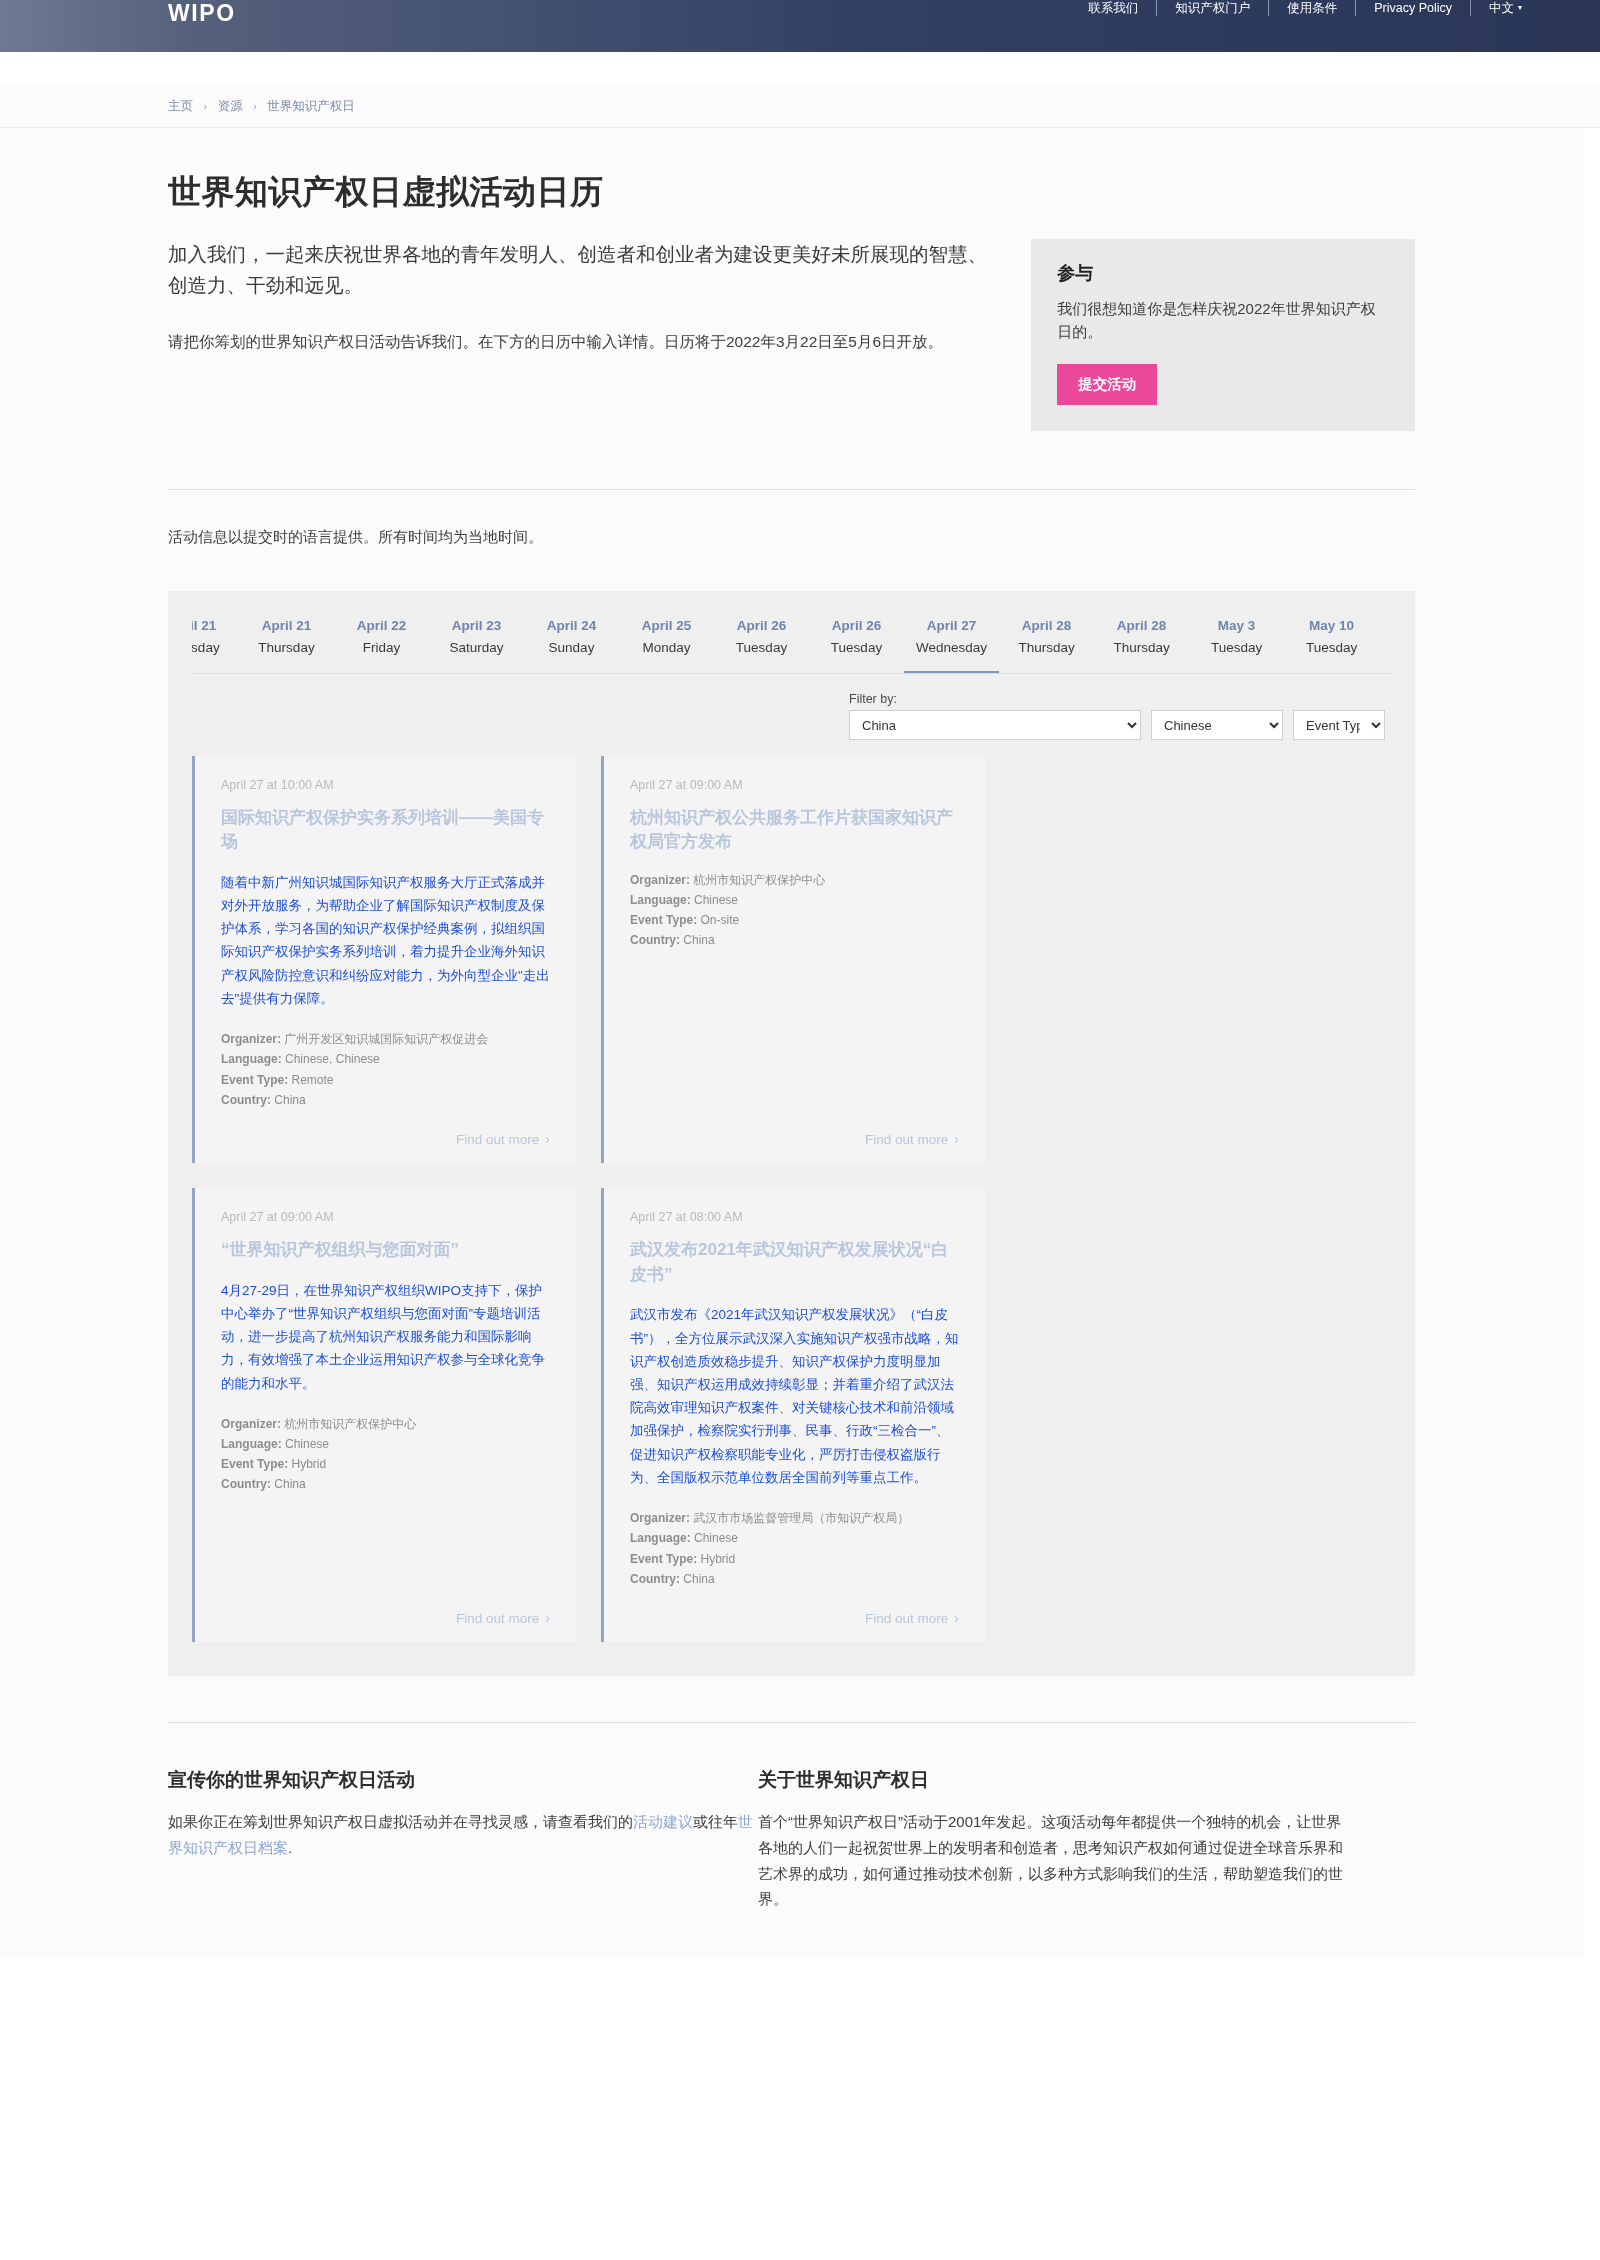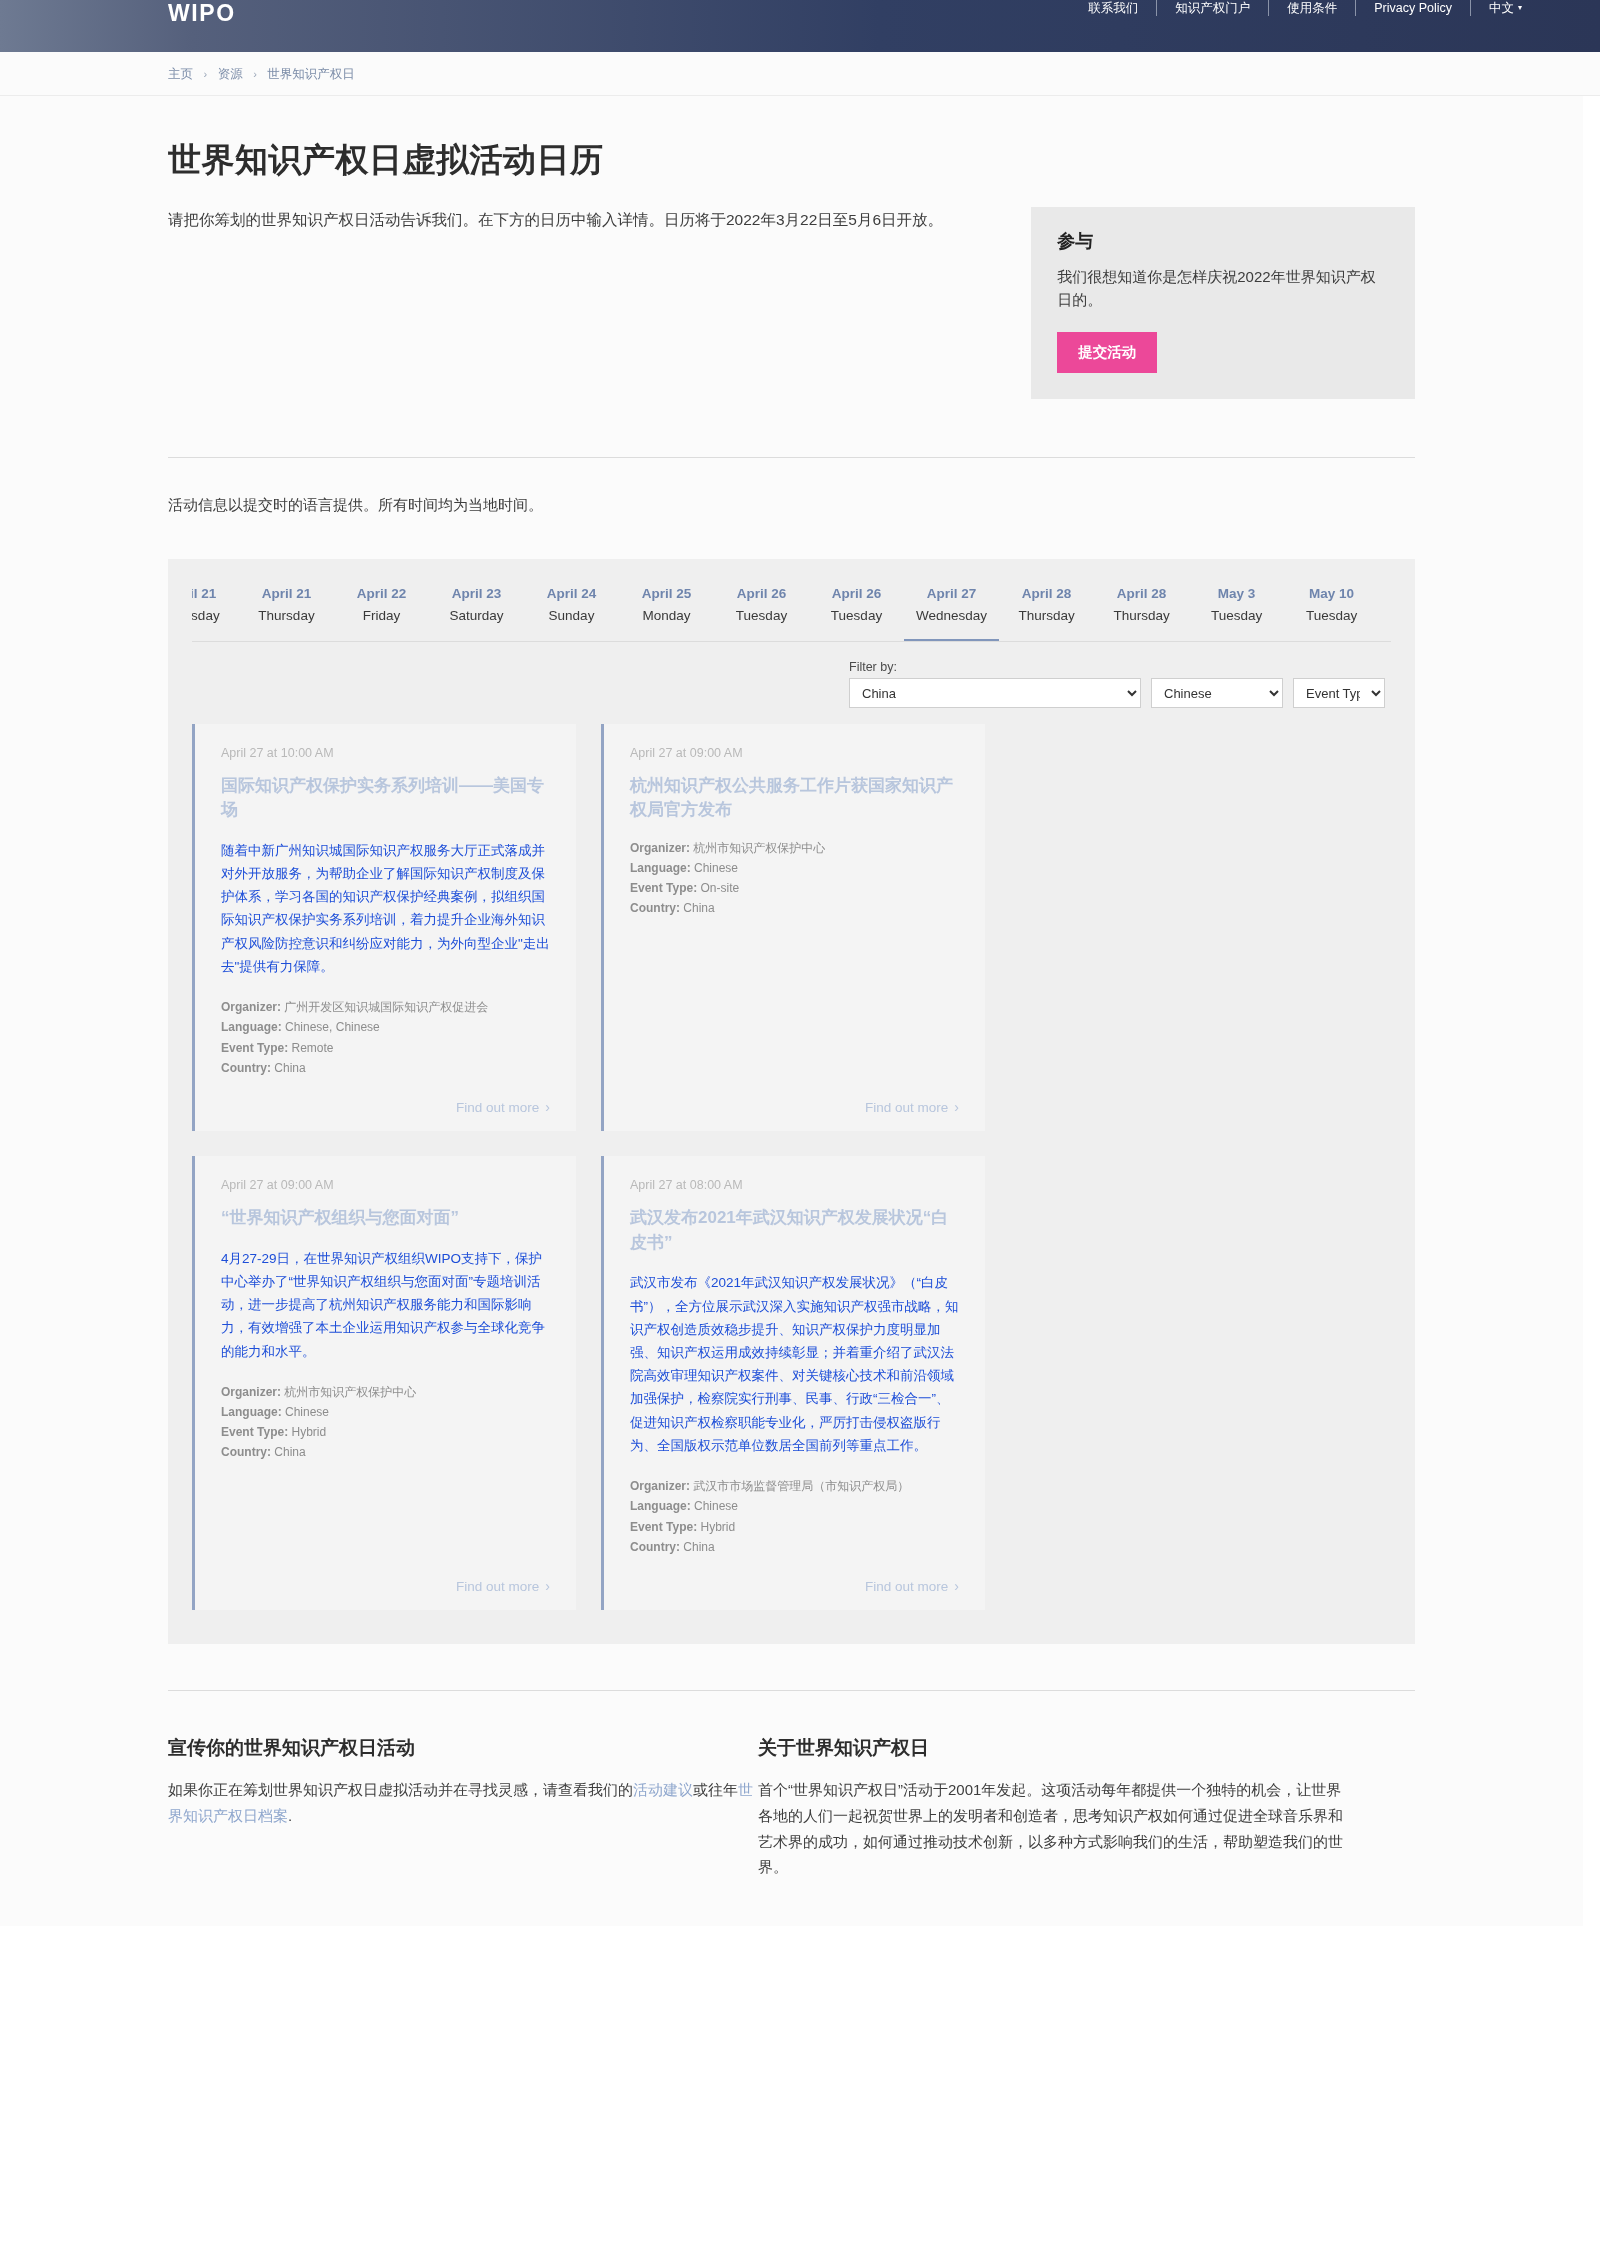--- a/index.html
+++ b/index.html
@@ -42,20 +42,21 @@
     white-space: nowrap;
   }
   .topnav a.last { border-right: none; padding-right: 0; }
   .caret { font-size: 8px; margin-left: 4px; vertical-align: 2px; }
 
   
   .crumbwrap {
     background: #fbfbfb;
     border-bottom: 1px solid #ececec;
     padding: 14px 0 12px 168px;
+    margin-top: 32px;
   }
   .crumbs { font-size: 12.5px; color: #7b8ca8; }
   .crumbs a { color: #7b8ca8; text-decoration: none; }
   .crumbs .sep { margin: 0 7px; color: #9aa6b8; font-size: 11px; }
 
   
   .page { width: 1583px; padding: 0 168px; background: #fbfbfb; }
 
   h1.page-title {
     font-size: 33px;
@@ -222,20 +223,21 @@
     <a href="#">世界知识产权日</a>
   </div>
 </div>
 
 <div class="page">
 
   <h1 class="page-title">世界知识产权日虚拟活动日历</h1>
 
   <div class="intro-row">
     <div class="intro-left">
+      <p class="lede">加入我们，一起来庆祝世界各地的青年发明人、创造者和创业者为建设更美好未所展现的智慧、创造力、干劲和远见。</p>
       <p class="para">请把你筹划的世界知识产权日活动告诉我们。在下方的日历中输入详情。日历将于2022年3月22日至5月6日开放。</p>
     </div>
     <aside class="sidebox">
       <h3>参与</h3>
       <p>我们很想知道你是怎样庆祝2022年世界知识产权日的。</p>
       <button class="btn-primary">提交活动</button>
     </aside>
   </div>
 
   <div class="rule"></div>

